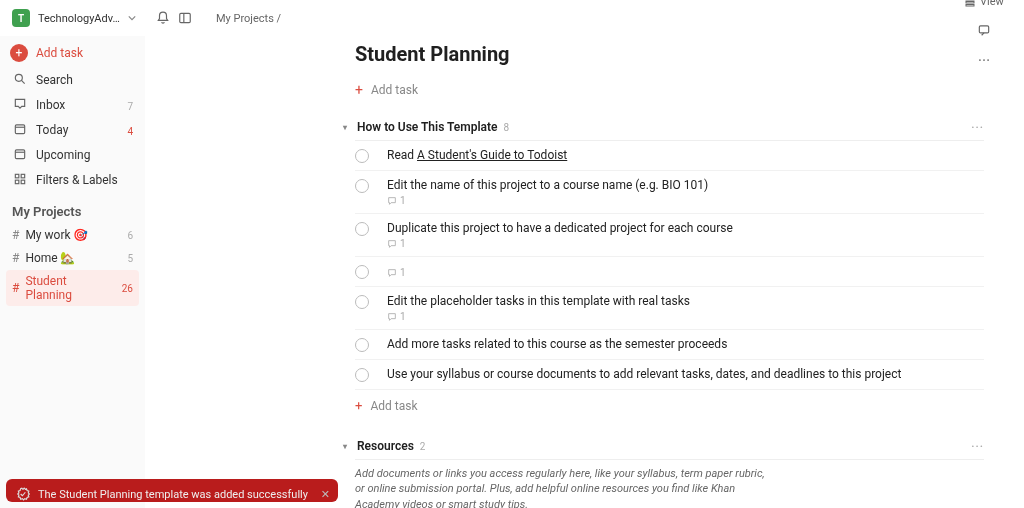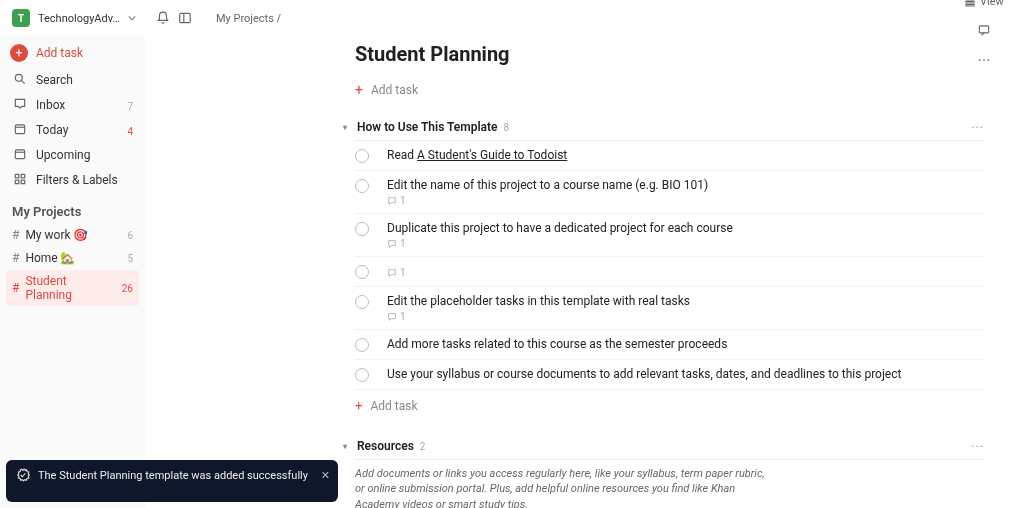--- a/index.html
+++ b/index.html
@@ -39,21 +39,21 @@
   .section-head .more { margin-left: auto; color: #aaa; letter-spacing: 1px; cursor: pointer; font-size: 11px; }
   .sec-desc { font-size: 11px; color: #666; font-style: italic; padding: 6px 0 2px; line-height: 1.4; max-width: 420px; }
   .task-row { display: flex; align-items: flex-start; gap: 10px; padding: 7px 0; border-bottom: 1px solid #f1f1f1; font-size: 12px; cursor: pointer; }
   .task-check { width: 14px; height: 14px; border: 1px solid #bbb; border-radius: 50%; flex-shrink: 0; margin-top: 1px; }
   .task-body { flex: 1; margin-left: 8px; }
   .task-title { color: #222; }
   .task-title .link { text-decoration: underline; }
   .task-meta { display: flex; align-items: center; gap: 3px; color: #aaa; font-size: 10px; margin-top: 3px; }
   .add-task-sec { display: flex; align-items: center; gap: 8px; color: #888; font-size: 12px; padding: 8px 0; cursor: pointer; }
   .add-task-sec .plus { color: #db4c3f; font-size: 13px; }
-  .toast { position: absolute; left: 6px; bottom: 6px; background: #0f172a; color: #eee; font-size: 11px; padding: 8px 30px 20px 10px; border-radius: 6px; display: flex; align-items: center; gap: 8px; }
+  .toast { position: absolute; left: 6px; bottom: 6px; background: #b91c1c; color: #eee; font-size: 11px; padding: 8px 30px 1px 10px; border-radius: 6px; display: flex; align-items: center; gap: 8px; }
   .toast .x { position: absolute; right: 8px; color: #bbb; cursor: pointer; }
   svg { display: block; }
 </style>
 </head>
 <body>
 
 <div class="topbar">
   <div class="tb-left">
     <div class="ws-badge">T</div>
     <div class="ws-name">TechnologyAdv…</div>

